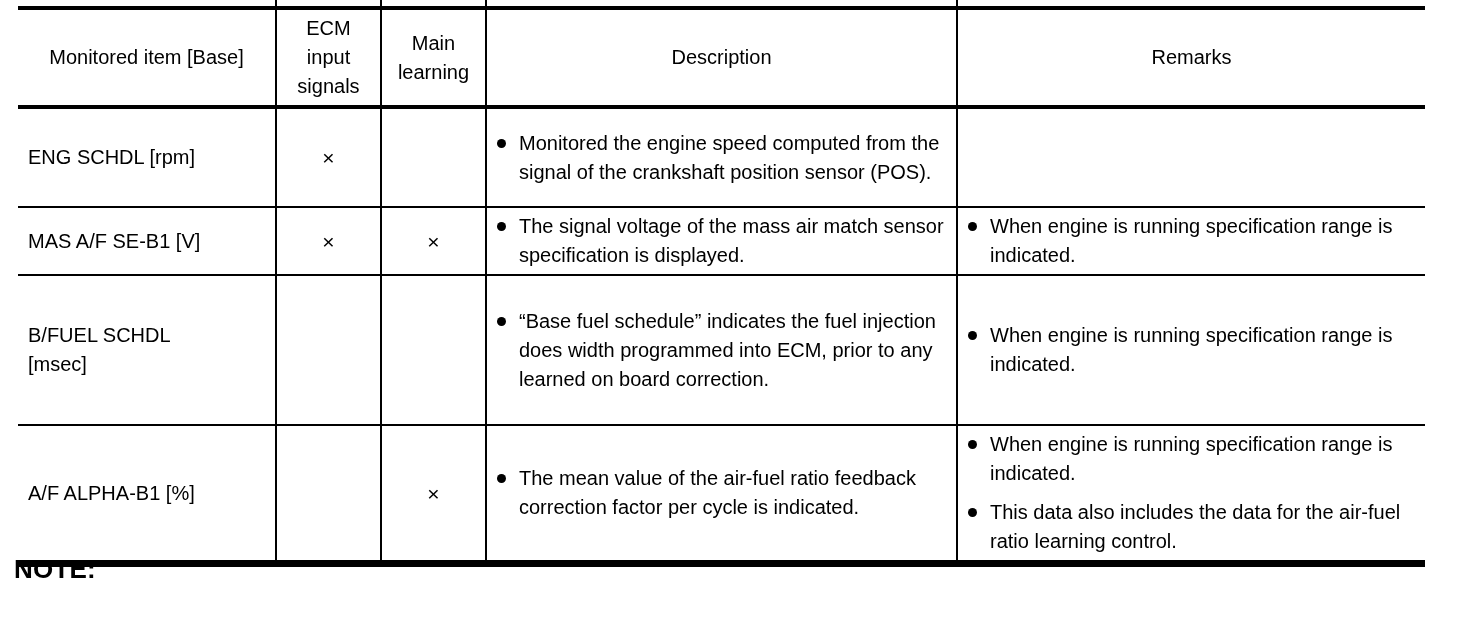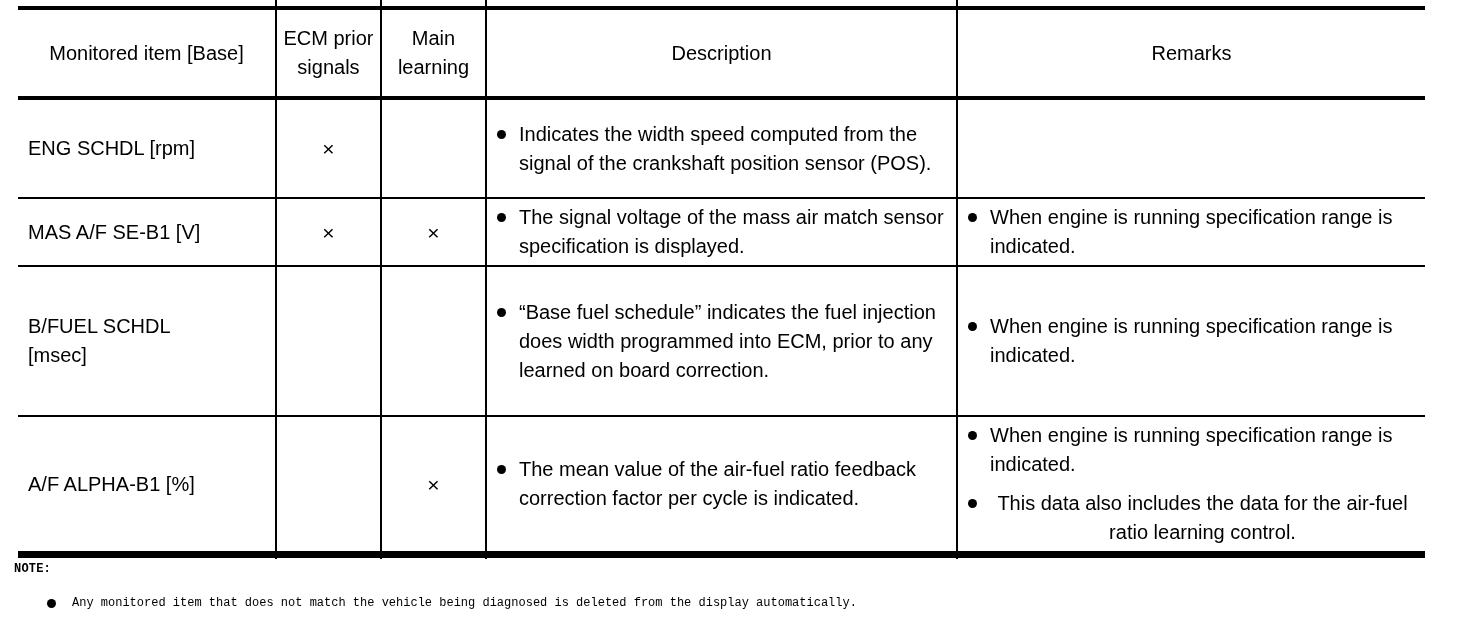--- a/index.html
+++ b/index.html
@@ -47,21 +47,21 @@
     white-space: pre-line;
   }
   .sig-cell {
     text-align: center;
     font-size: 21px;
   }
   .desc-cell { padding-left: 20px; padding-right: 14px; }
   .rem-cell  { padding-left: 16px; padding-right: 10px; }
 
   .bullet-item { display: flex; align-items: flex-start; gap: 13px; }
-  .bullet-item + .bullet-item { margin-top: 10px; text-align: center; }
+  .bullet-item + .bullet-item { margin-top: 10px; }
   .dot {
     flex: 0 0 auto;
     width: 9px; height: 9px;
     border-radius: 50%;
     background: #000;
     margin-top: 10px;
   }
 
   
   .vtick { position: absolute; width: 2px; background: #000; }
@@ -70,23 +70,22 @@
   .vt-1 { left: 275px; }
   .vt-2 { left: 380px; }
   .vt-3 { left: 485px; }
   .vt-4 { left: 956px; }
 
   .note-block {
     position: absolute;
     left: 14px;
     top: 556px;
     width: 1440px;
-    font-size: 12px;
+    font-size: 26px;
     line-height: 26px;
-    font-family: Liberation Mono, monospace;
   }
   .note-label { font-weight: bold; letter-spacing: 0.2px; }
   .note-item {
     display: flex;
     align-items: flex-start;
     gap: 16px;
     margin-top: 7px;
     padding-left: 33px;
     line-height: 29px;
   }
@@ -109,35 +108,35 @@
     <colgroup>
       <col style="width:258px">
       <col style="width:105px">
       <col style="width:105px">
       <col style="width:471px">
       <col style="width:468px">
     </colgroup>
     <thead>
       <tr style="height:90px;">
         <th>Monitored item [Base]</th>
-        <th>ECM prior signals</th>
+        <th>ECM input signals</th>
         <th>Main learning</th>
         <th>Description</th>
         <th>Remarks</th>
       </tr>
     </thead>
     <tbody>
       <tr style="height:100px;">
         <td class="item-cell">ENG SCHDL [rpm]</td>
         <td class="sig-cell">×</td>
         <td class="sig-cell"></td>
         <td class="desc-cell">
           <div class="bullet-item">
             <span class="dot"></span>
-            <span>Indicates the width speed computed from the signal of the crankshaft position sensor (POS).</span>
+            <span>Monitored the engine speed computed from the signal of the crankshaft position sensor (POS).</span>
           </div>
         </td>
         <td class="rem-cell"></td>
       </tr>
 
       <tr style="height:68px;">
         <td class="item-cell">MAS A/F SE-B1 [V]</td>
         <td class="sig-cell">×</td>
         <td class="sig-cell">×</td>
         <td class="desc-cell">
@@ -192,19 +191,15 @@
             <span class="dot"></span>
             <span>This data also includes the data for the air-fuel ratio learning control.</span>
           </div>
         </td>
       </tr>
     </tbody>
   </table>
 
   <div class="note-block">
     <div class="note-label">NOTE:</div>
-    <div class="note-item">
-      <span class="dot"></span>
-      <span>Any monitored item that does not match the vehicle being diagnosed is deleted from the display automatically.</span>
-    </div>
   </div>
 
 </div>
 
 </body></html>

